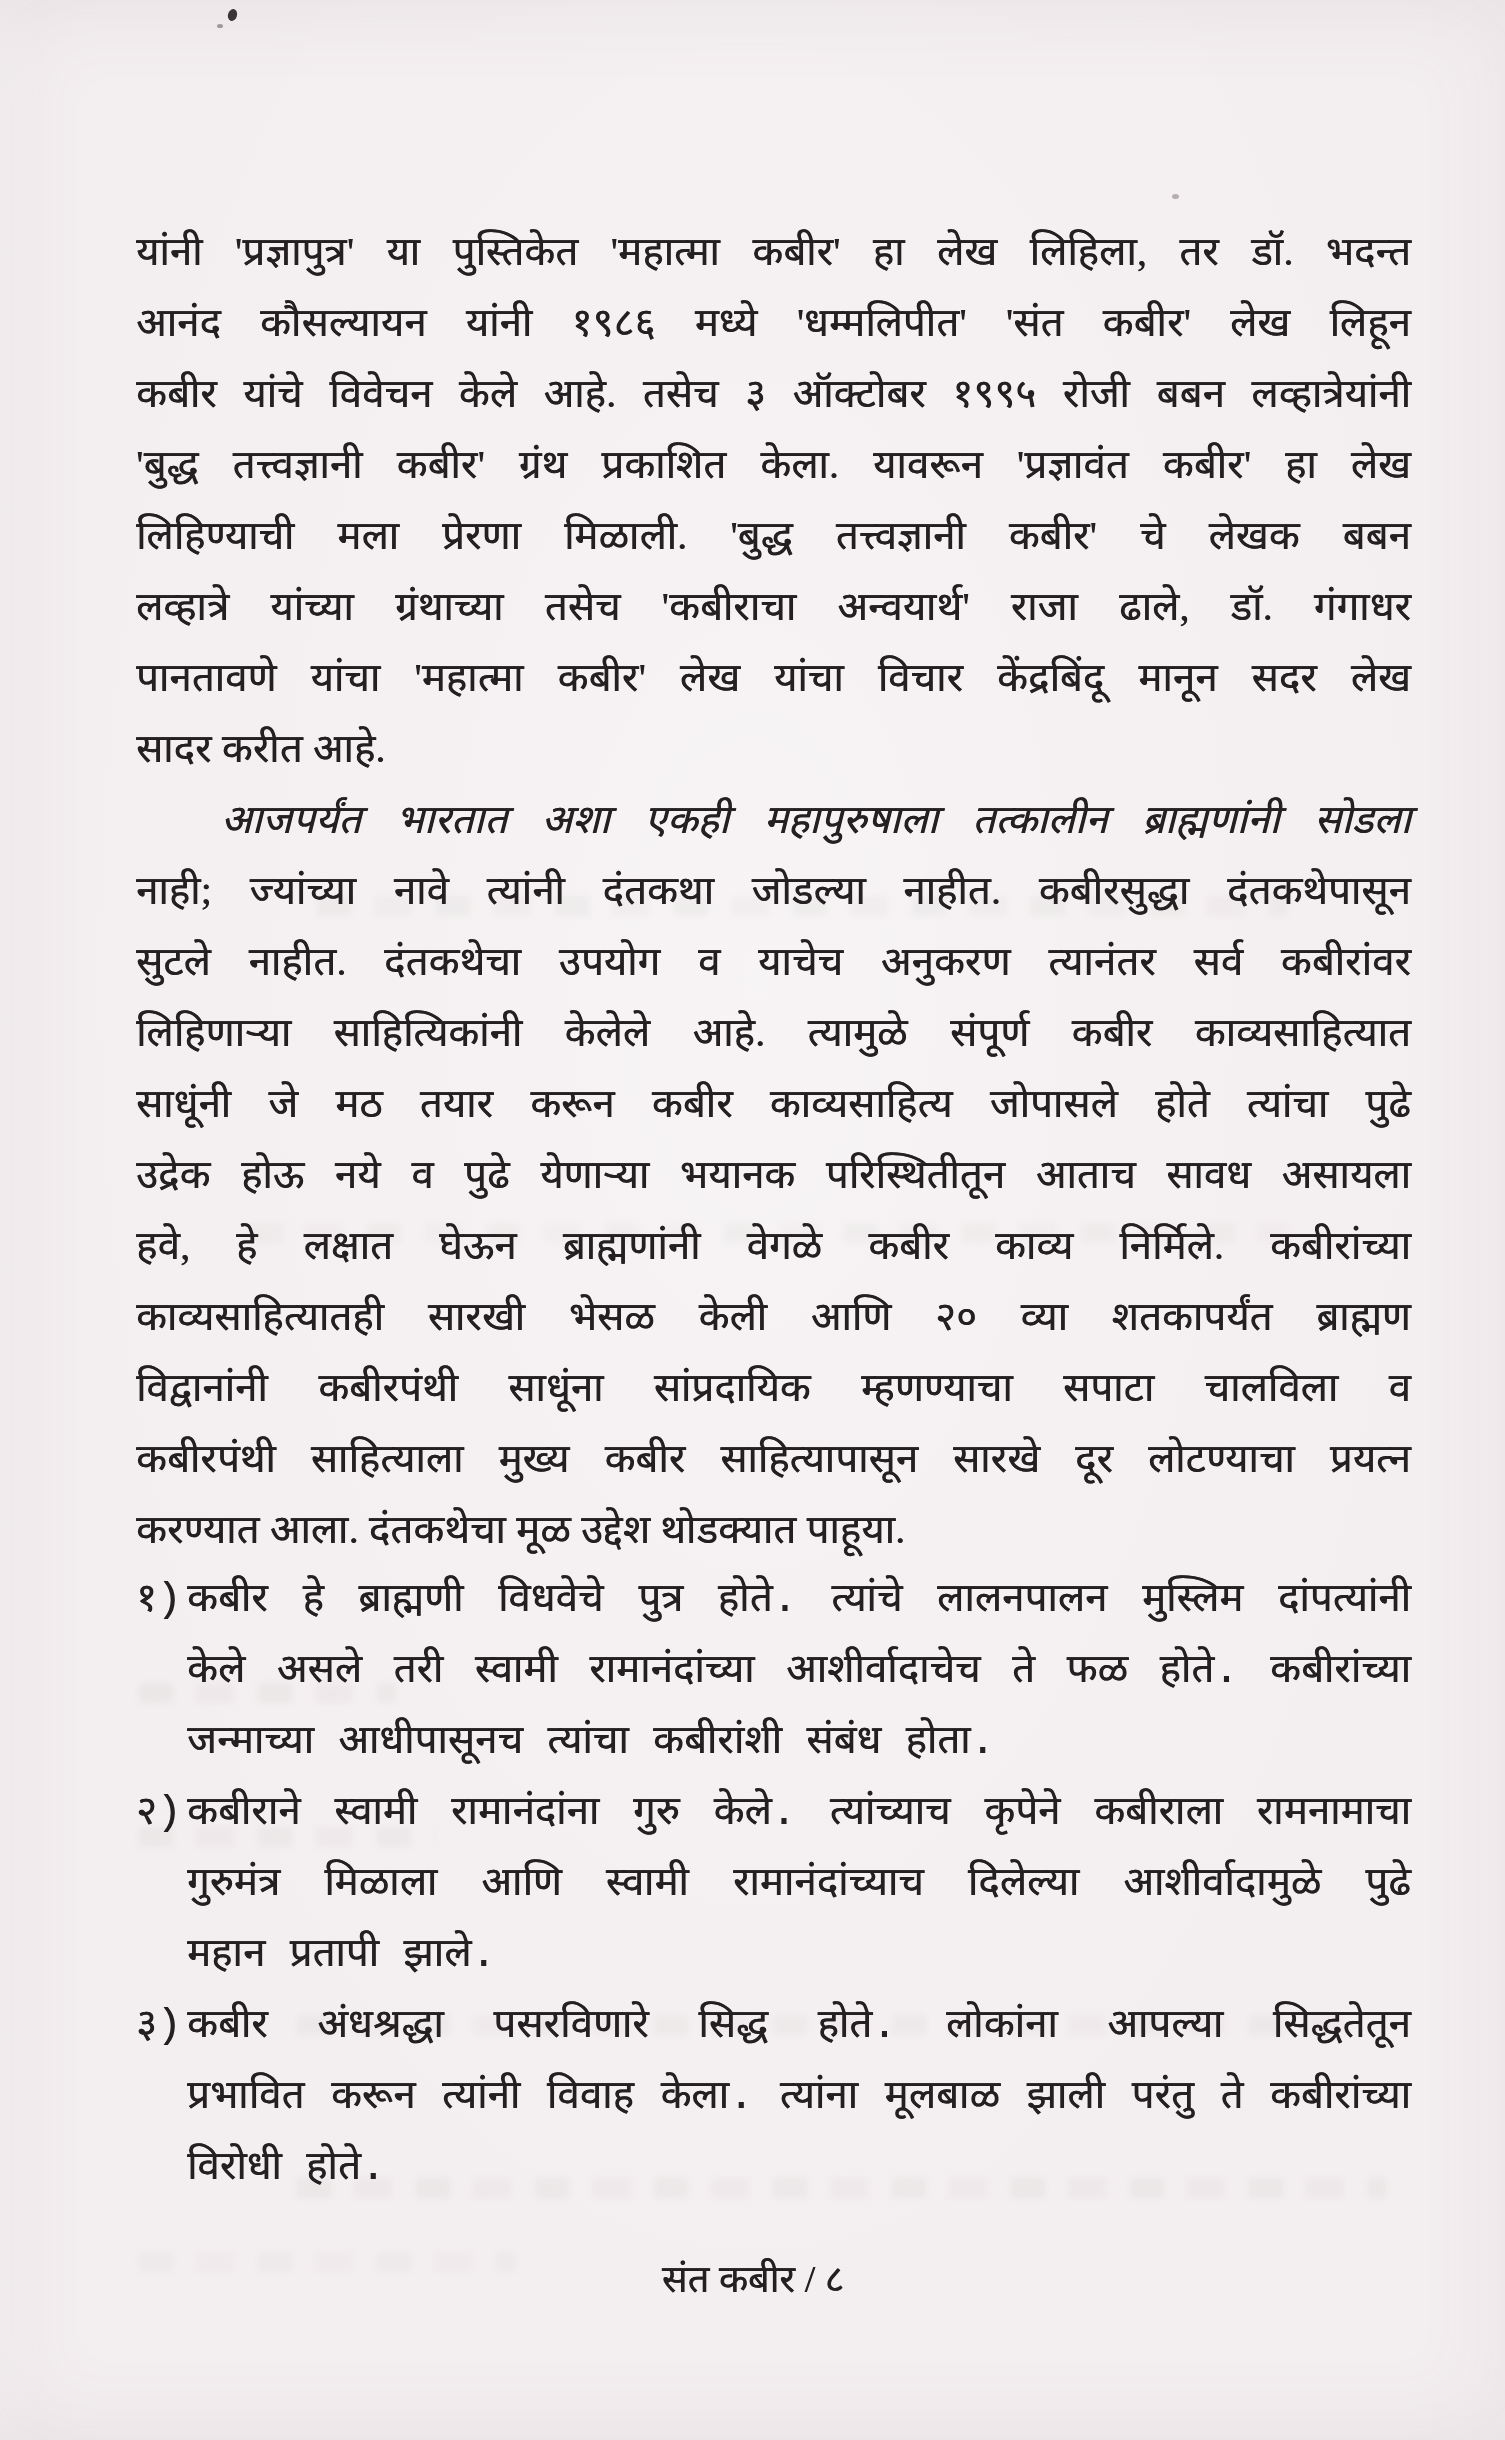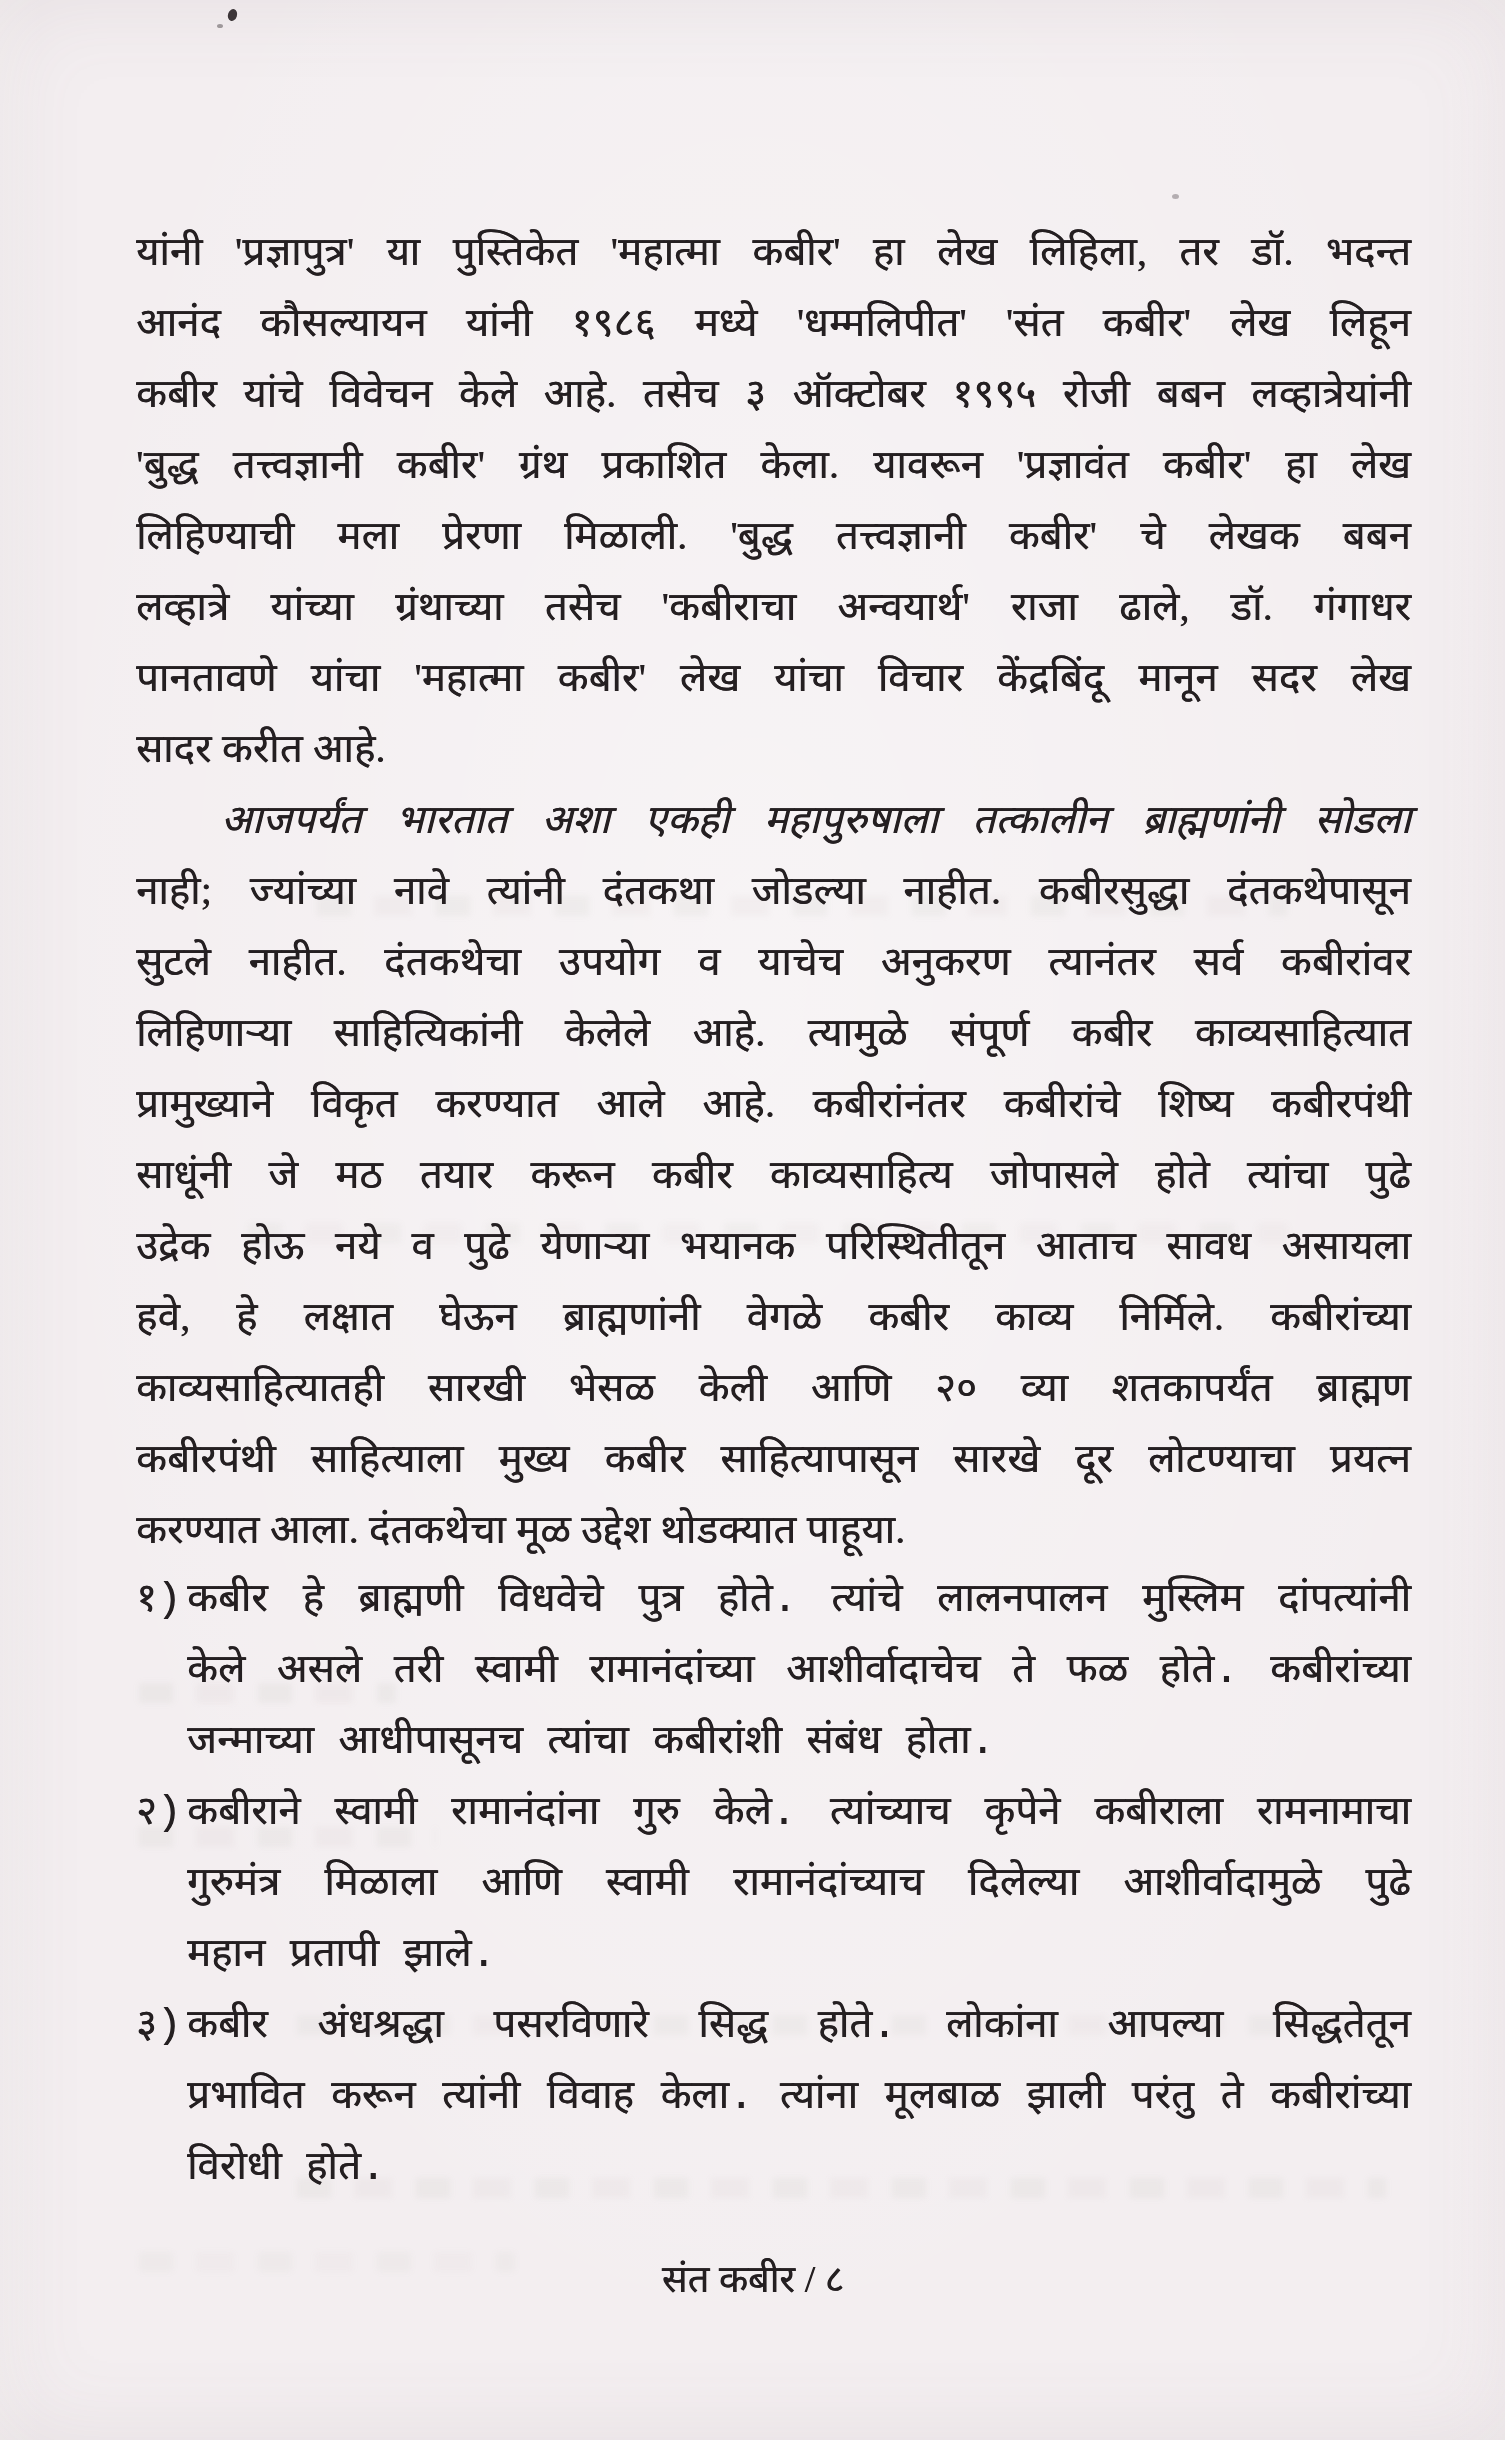--- a/index.html
+++ b/index.html
@@ -102,25 +102,25 @@
         <div class="line jst">लिहिण्याची मला प्रेरणा मिळाली. 'बुद्ध तत्त्वज्ञानी कबीर' चे लेखक बबन</div>
         <div class="line jst">लव्हात्रे यांच्या ग्रंथाच्या तसेच 'कबीराचा अन्वयार्थ' राजा ढाले, डॉ. गंगाधर</div>
         <div class="line jst">पानतावणे यांचा 'महात्मा कबीर' लेख यांचा विचार केंद्रबिंदू मानून सदर लेख</div>
         <div class="line">सादर करीत आहे.</div>
       </div>
       <div class="block">
         <div class="line jst indent first">आजपर्यंत भारतात अशा एकही महापुरुषाला तत्कालीन ब्राह्मणांनी सोडला</div>
         <div class="line jst">नाही; ज्यांच्या नावे त्यांनी दंतकथा जोडल्या नाहीत. कबीरसुद्धा दंतकथेपासून</div>
         <div class="line jst">सुटले नाहीत. दंतकथेचा उपयोग व याचेच अनुकरण त्यानंतर सर्व कबीरांवर</div>
         <div class="line jst">लिहिणाऱ्या साहित्यिकांनी केलेले आहे. त्यामुळे संपूर्ण कबीर काव्यसाहित्यात</div>
-        <div class="line jst">प्रामुख्याने विकृत करण्यात आले आहे. कबीरांनंतर कबीरांचे शिष्य कबीरपंथी</div>
         <div class="line jst">साधूंनी जे मठ तयार करून कबीर काव्यसाहित्य जोपासले होते त्यांचा पुढे</div>
         <div class="line jst">उद्रेक होऊ नये व पुढे येणाऱ्या भयानक परिस्थितीतून आताच सावध असायला</div>
         <div class="line jst">हवे, हे लक्षात घेऊन ब्राह्मणांनी वेगळे कबीर काव्य निर्मिले. कबीरांच्या</div>
         <div class="line jst">काव्यसाहित्यातही सारखी भेसळ केली आणि २० व्या शतकापर्यंत ब्राह्मण</div>
+        <div class="line jst">विद्वानांनी कबीरपंथी साधूंना सांप्रदायिक म्हणण्याचा सपाटा चालविला व</div>
         <div class="line jst">कबीरपंथी साहित्याला मुख्य कबीर साहित्यापासून सारखे दूर लोटण्याचा प्रयत्न</div>
         <div class="line">करण्यात आला. दंतकथेचा मूळ उद्देश थोडक्यात पाहूया.</div>
       </div>
       <div class="block item">
         <div class="line jst first"><span class="num">१)</span>कबीर हे ब्राह्मणी विधवेचे पुत्र होते. त्यांचे लालनपालन मुस्लिम दांपत्यांनी</div>
         <div class="line jst">केले असले तरी स्वामी रामानंदांच्या आशीर्वादाचेच ते फळ होते. कबीरांच्या</div>
         <div class="line">जन्माच्या आधीपासूनच त्यांचा कबीरांशी संबंध होता.</div>
       </div>
       <div class="block item">
         <div class="line jst first"><span class="num">२)</span>कबीराने स्वामी रामानंदांना गुरु केले. त्यांच्याच कृपेने कबीराला रामनामाचा</div>

